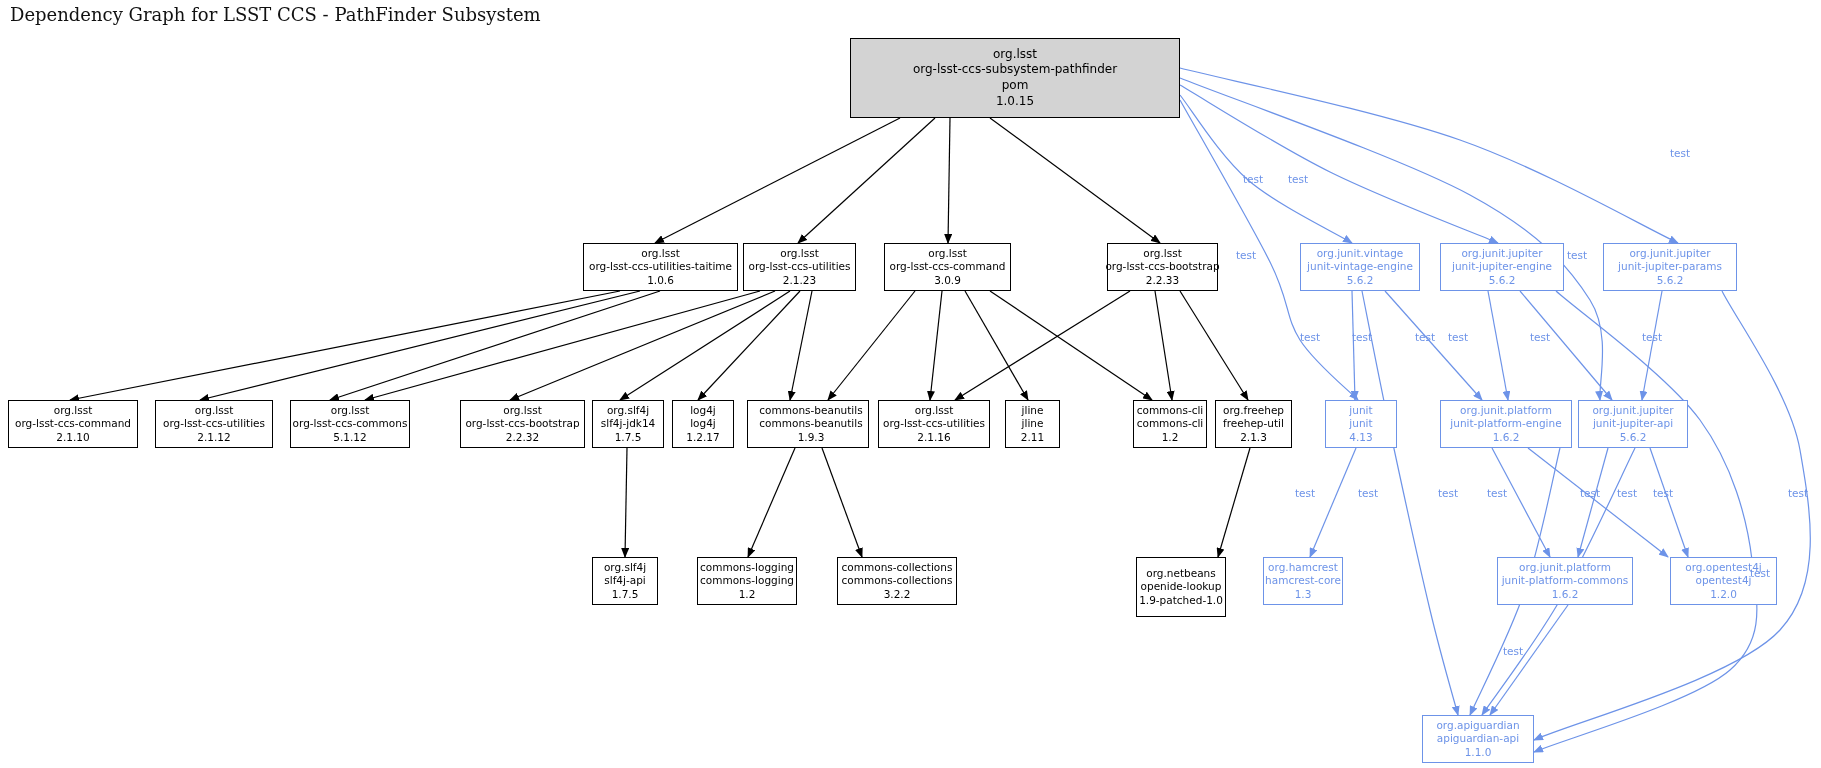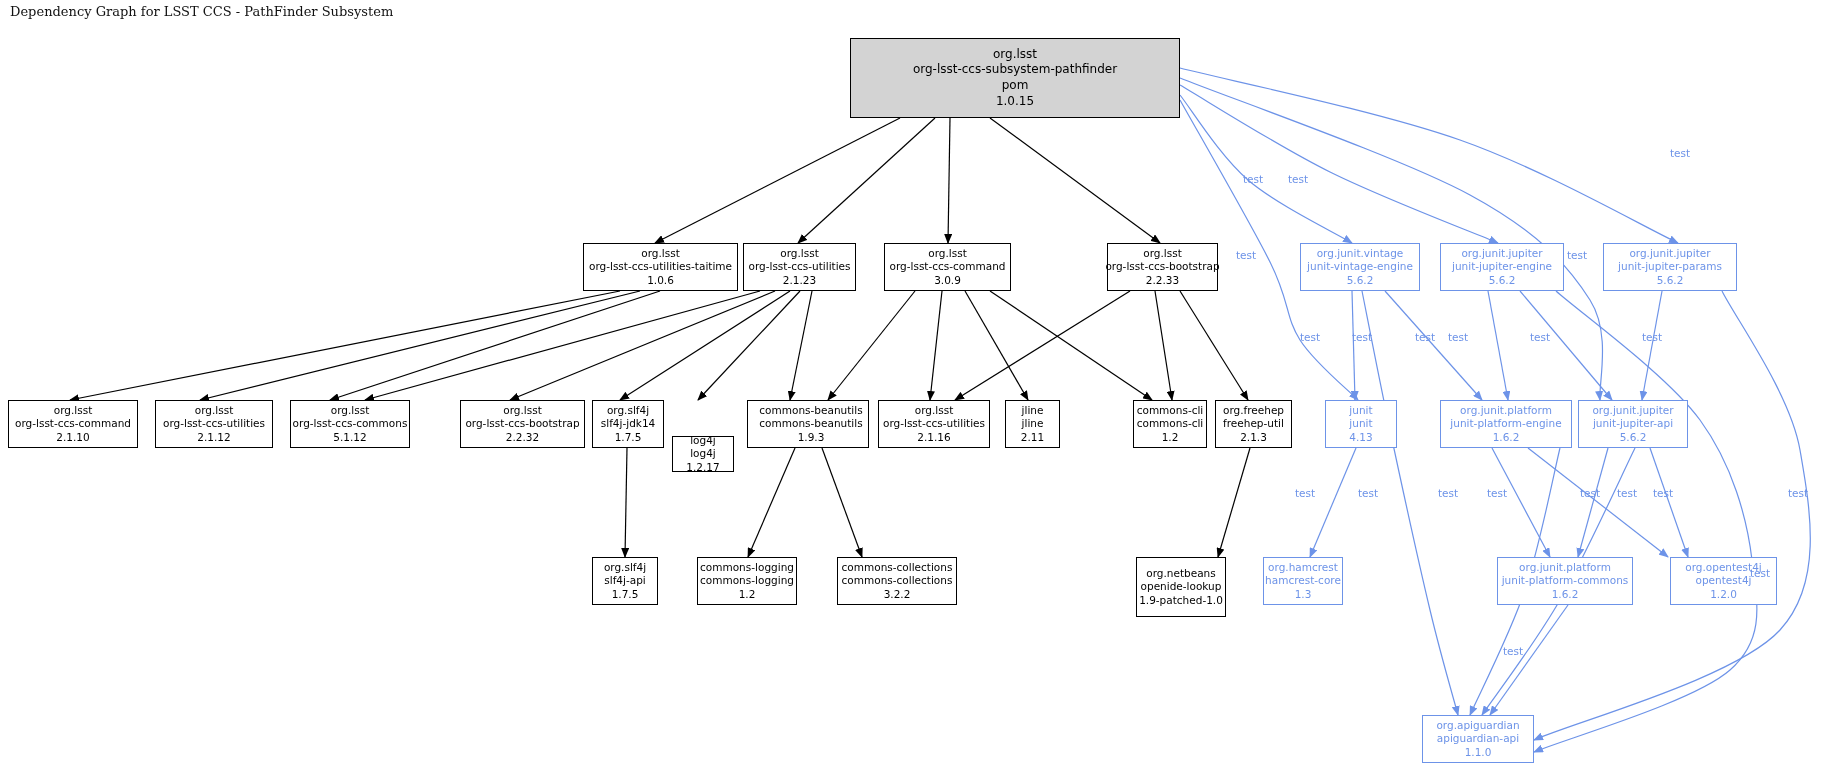--- a/index.html
+++ b/index.html
@@ -1,19 +1,19 @@
 <!DOCTYPE html>
 <html><head>
 <meta charset="utf-8">
 <style>
   html,body{margin:0;padding:0;background:#ffffff;}
   .canvas{position:relative;width:1821px;height:768px;background:#ffffff;overflow:hidden;
           font-family:"DejaVu Sans","Liberation Sans",sans-serif;}
   .graph-title{position:absolute;left:10px;top:4px;font-family:"DejaVu Serif","Liberation Serif",serif;
-          font-size:13px;color:#111111;white-space:nowrap;}
+          font-size:18px;color:#111111;white-space:nowrap;}
   #edge-layer{position:absolute;left:0;top:0;pointer-events:none;}
   .node{position:absolute;display:flex;flex-direction:column;align-items:center;justify-content:center;
         text-align:center;background:#ffffff;border:1px solid #000000;box-sizing:border-box;
         font-size:10.5px;line-height:1.3;color:#000000;cursor:pointer;}
   .node.test{border-color:#6d93e8;color:#6d93e8;text-align:center;}
   .node.root{background:#d3d3d3;font-size:12px;font-weight:400;border:1px solid #000000;}
   .node .nl{white-space:nowrap;}
   .edge-label{position:absolute;font-size:10.5px;color:#6d93e8;transform:translate(-50%,-50%);
         white-space:nowrap;}
 </style>
@@ -138,21 +138,21 @@
       <div class="node " style="left: 460px; top: 400px; width: 125px; height: 48px;">
         <div class="nl">org.lsst</div>
         <div class="nl">org-lsst-ccs-bootstrap</div>
         <div class="nl">2.2.32</div>
       </div>
       <div class="node " style="left: 592px; top: 400px; width: 72px; height: 48px;">
         <div class="nl">org.slf4j</div>
         <div class="nl">slf4j-jdk14</div>
         <div class="nl">1.7.5</div>
       </div>
-      <div class="node " style="left: 672px; top: 400px; width: 62px; height: 36px; margin-top: 36px;">
+      <div class="node " style="left: 672px; top: 400px; width: 62px; height: 48px;">
         <div class="nl">log4j</div>
         <div class="nl">log4j</div>
         <div class="nl">1.2.17</div>
       </div>
       <div class="node " style="left: 747px; top: 400px; width: 122px; height: 48px; padding-left: 6px;">
         <div class="nl">commons-beanutils</div>
         <div class="nl">commons-beanutils</div>
         <div class="nl">1.9.3</div>
       </div>
       <div class="node " style="left: 878px; top: 400px; width: 112px; height: 48px;">

